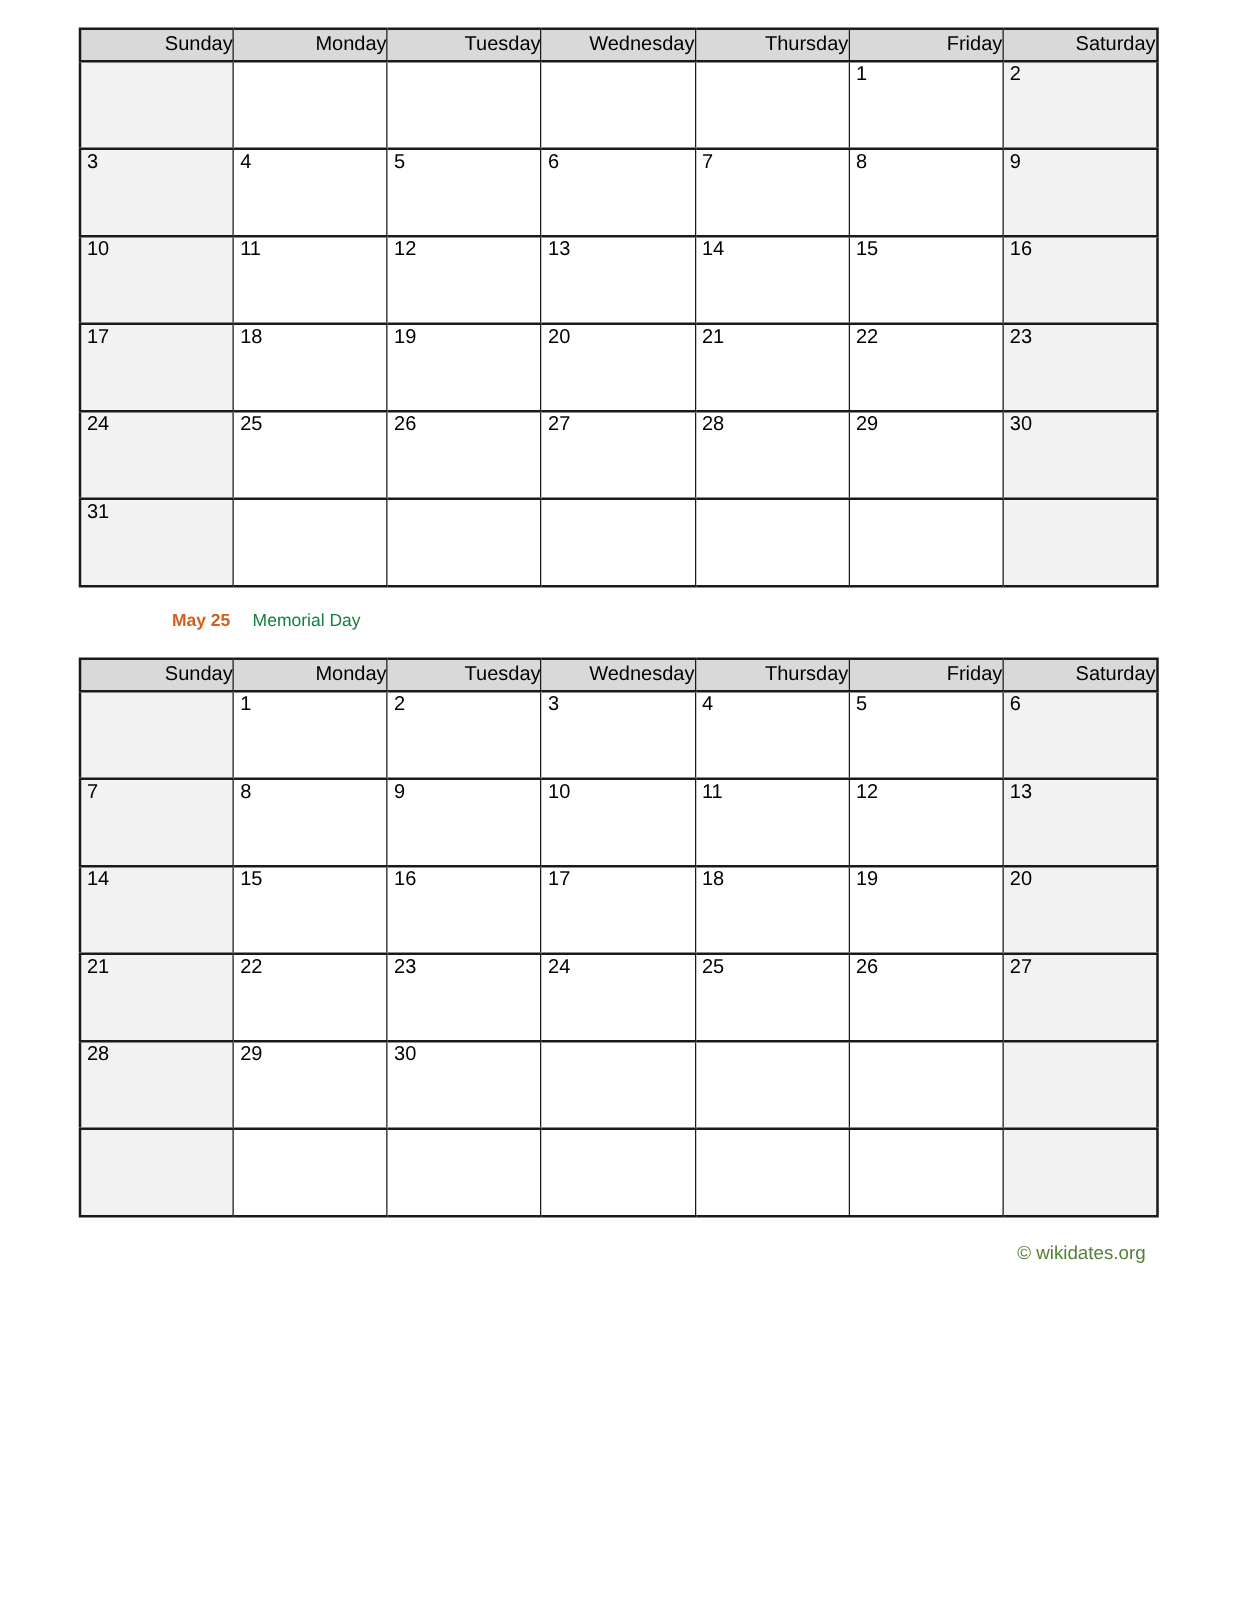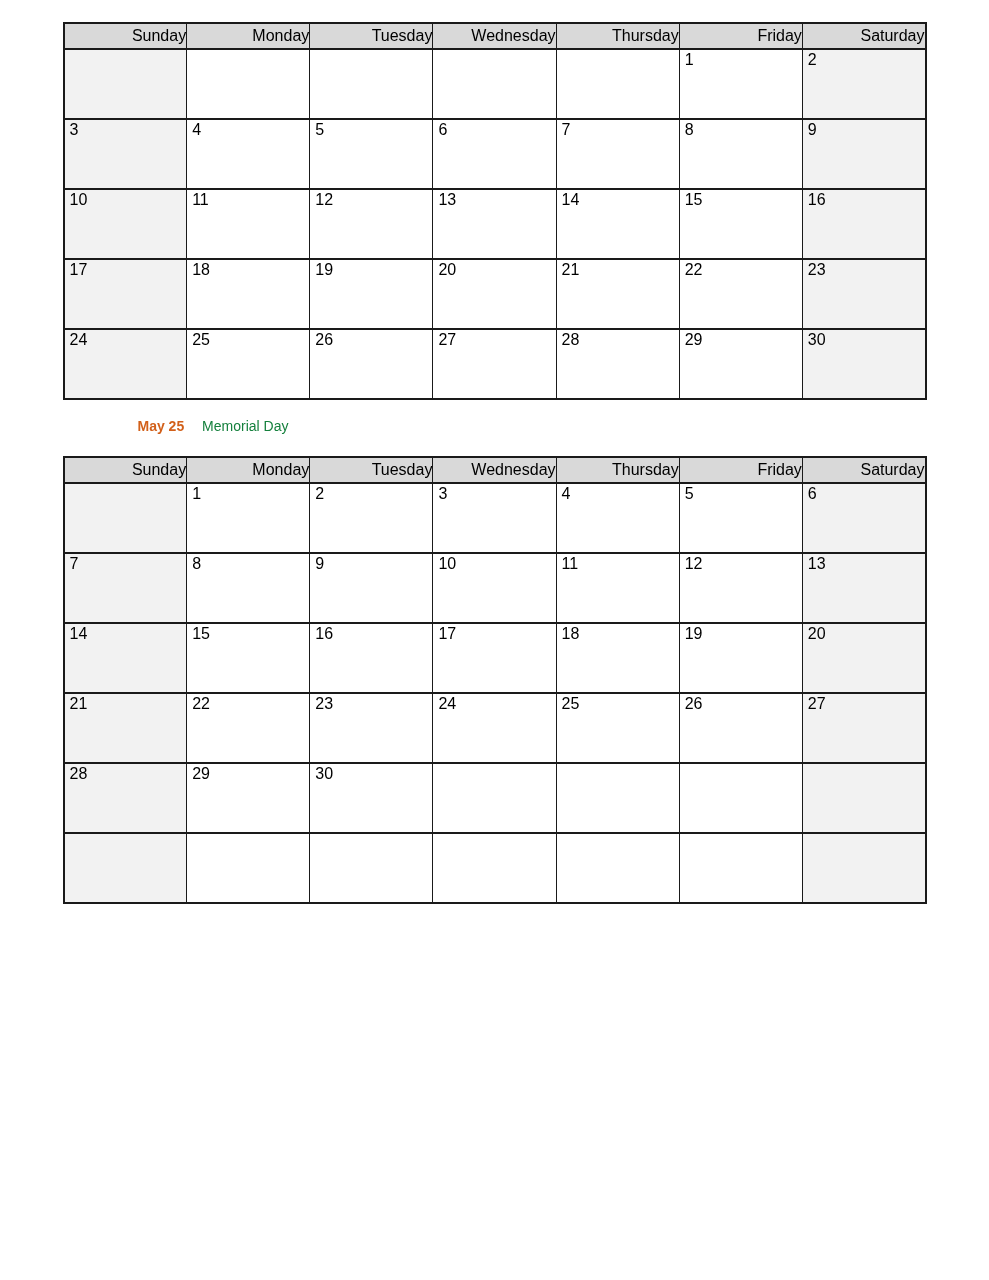--- a/index.html
+++ b/index.html
@@ -143,20 +143,29 @@
         </tr>
         <tr>
           <td class="weekend">24</td>
           <td>25</td>
           <td>26</td>
           <td>27</td>
           <td>28</td>
           <td>29</td>
           <td class="weekend">30</td>
         </tr>
+        <tr>
+          <td class="weekend">31</td>
+          <td></td>
+          <td></td>
+          <td></td>
+          <td></td>
+          <td></td>
+          <td class="weekend"></td>
+        </tr>
       </tbody>
   </table>
 
   <div class="holiday-note">
     <span class="holiday-date">May 25</span>
     <span class="holiday-label">Memorial Day</span>
   </div>
 
 
   <table class="cal-table">
@@ -222,14 +231,17 @@
           <td></td>
           <td></td>
           <td></td>
           <td></td>
           <td></td>
           <td class="weekend"></td>
         </tr>
       </tbody>
   </table>
 
+  <div class="footer">
+    <a href="#">© wikidates.org</a>
+  </div>
 
 </div>
 
 </body></html>

